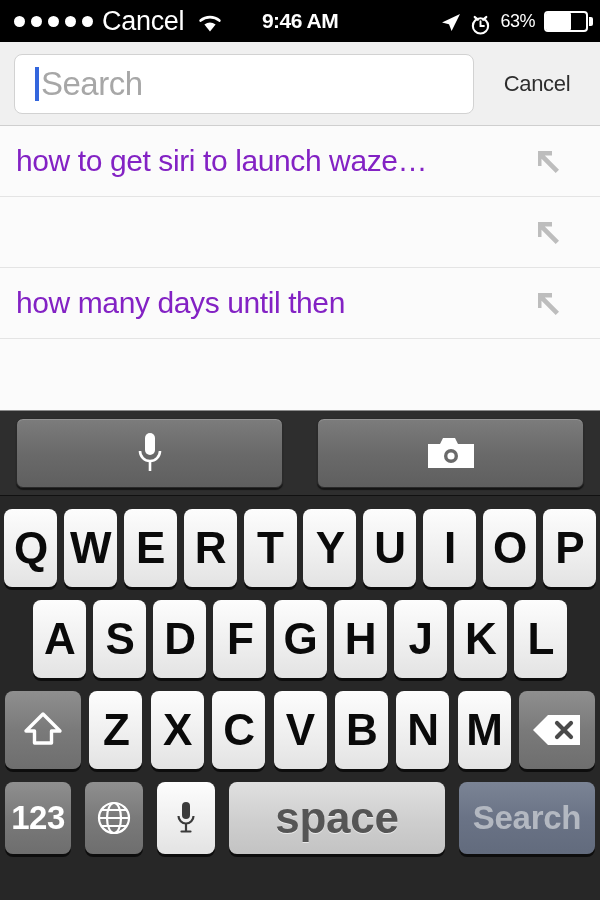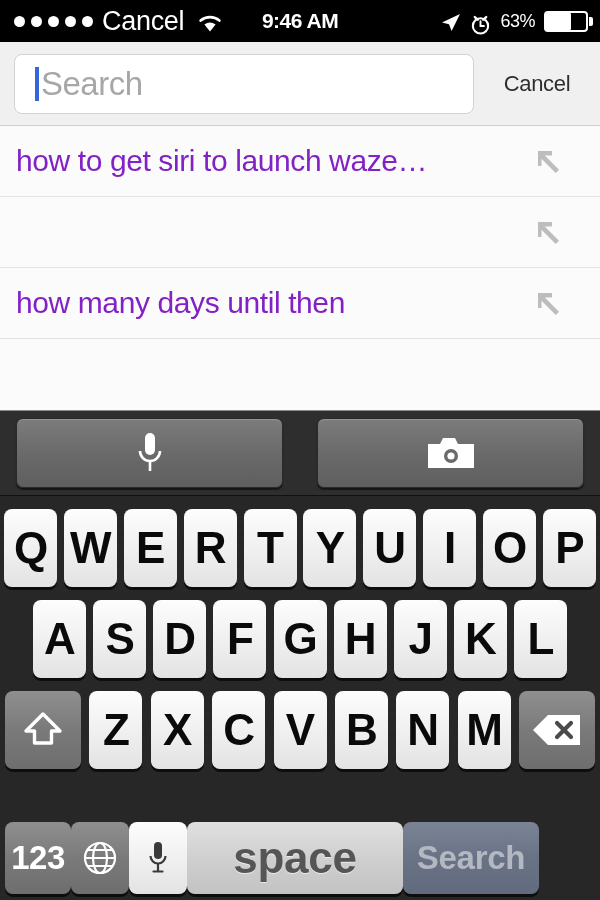--- a/index.html
+++ b/index.html
@@ -145,21 +145,21 @@
   .key .lbl-act { font-size:33px; font-weight:bold; letter-spacing:-0.3px; }
 
   .row1 { top:13px; padding:0 4px; justify-content:space-between; }
   .row1 .key { width:53px; height:78px; }
   .row2 { top:104px; padding:0 33px; justify-content:space-between; }
   .row2 .key { width:53px; height:78px; }
   .row3 { top:195px; padding:0 5px; justify-content:space-between; align-items:center; }
   .row3 .key.letter { width:53px; height:78px; }
   .key.shift { width:76px; height:78px; }
   .key.del   { width:76px; height:78px; }
-  .row4 { top:286px; padding:0 5px; align-items:center;margin-top:40px; }
+  .row4 { top:286px; padding:0 5px; justify-content:space-between; align-items:center; }
   .key.num   { width:66px; height:72px; }
   .key.globe { width:58px; height:72px; }
   .key.dict  { width:58px; height:72px; }
   .key.space { width:216px; height:72px; }
   .key.search{ width:136px; height:72px; }
   .shift-glyph { width:42px; height:42px; }
   .del-glyph { width:52px; height:34px; }
   .globe-glyph { width:36px; height:36px; }
   .dict-glyph { width:22px; height:36px; }
 </style>

